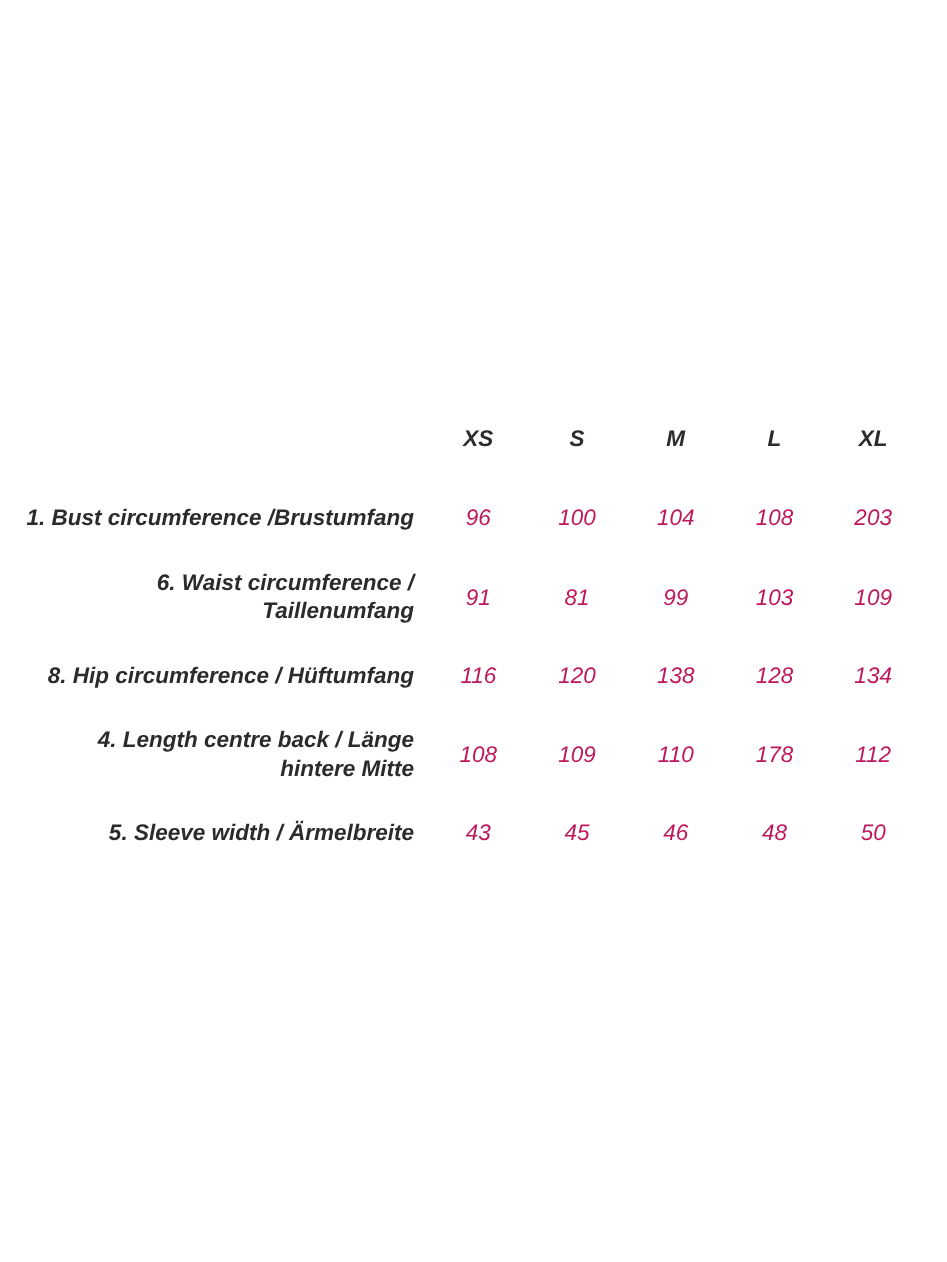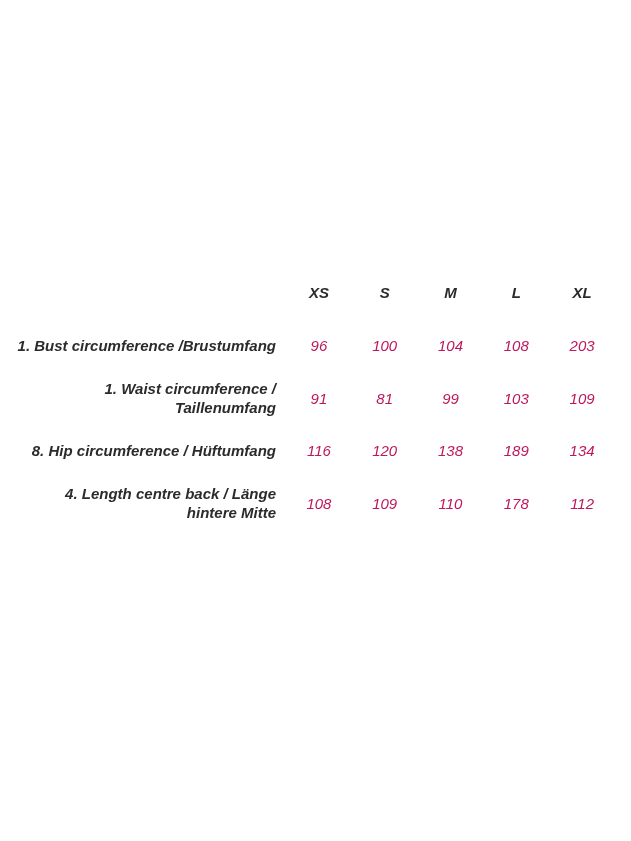--- a/index.html
+++ b/index.html
@@ -77,38 +77,46 @@
     <tbody>
       <tr>
         <td class="row-label">1. Bust circumference /Brustumfang</td>
         <td class="cell-value">96</td>
         <td class="cell-value">100</td>
         <td class="cell-value">104</td>
         <td class="cell-value">108</td>
         <td class="cell-value">203</td>
       </tr>
       <tr>
-        <td class="row-label">1. Waist circumference / Taillenumfang</td>
+        <td class="row-label">6. Waist circumference / Taillenumfang</td>
         <td class="cell-value">91</td>
         <td class="cell-value">81</td>
         <td class="cell-value">99</td>
         <td class="cell-value">103</td>
         <td class="cell-value">109</td>
       </tr>
       <tr>
         <td class="row-label">8. Hip circumference / Hüftumfang</td>
         <td class="cell-value">116</td>
         <td class="cell-value">120</td>
         <td class="cell-value">138</td>
-        <td class="cell-value">189</td>
+        <td class="cell-value">128</td>
         <td class="cell-value">134</td>
       </tr>
       <tr>
         <td class="row-label">4. Length centre back / Länge hintere Mitte</td>
         <td class="cell-value">108</td>
         <td class="cell-value">109</td>
         <td class="cell-value">110</td>
         <td class="cell-value">178</td>
         <td class="cell-value">112</td>
       </tr>
+      <tr>
+        <td class="row-label">5. Sleeve width / Ärmelbreite</td>
+        <td class="cell-value">43</td>
+        <td class="cell-value">45</td>
+        <td class="cell-value">46</td>
+        <td class="cell-value">48</td>
+        <td class="cell-value">50</td>
+      </tr>
     </tbody>
   </table>
 </div>
 
 </body></html>

